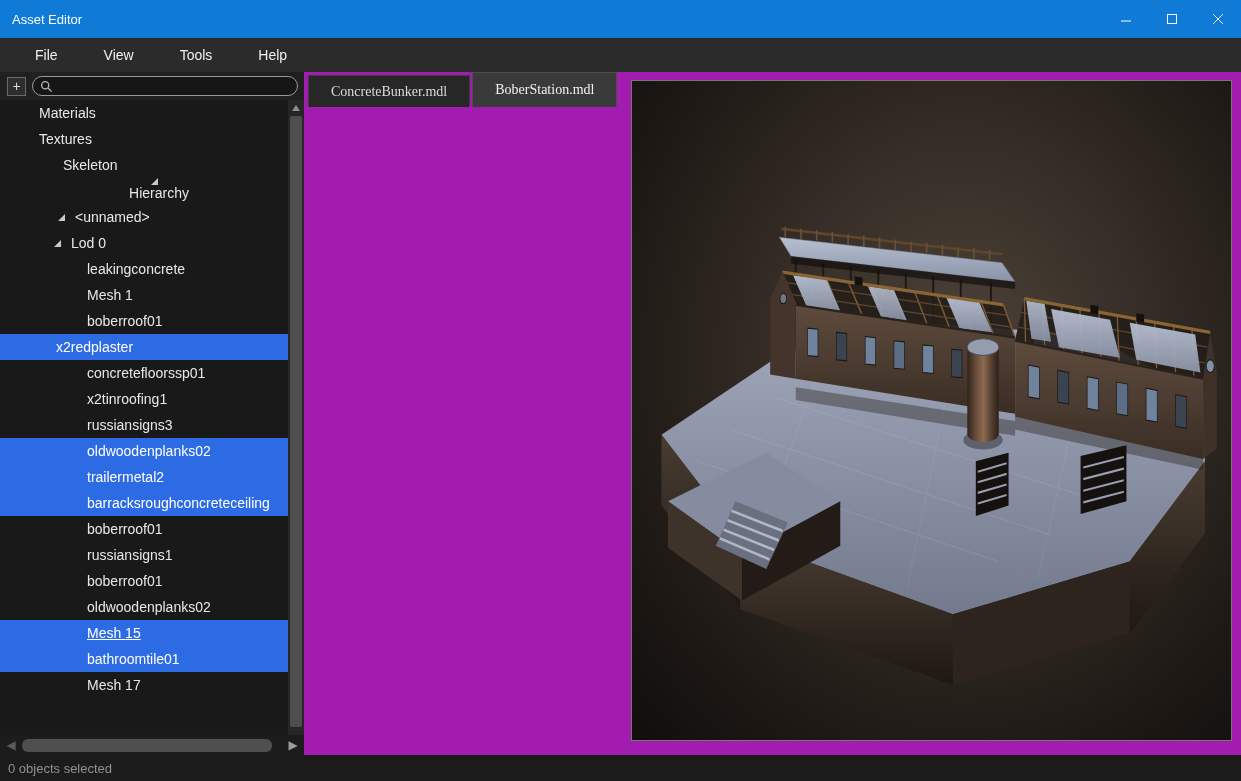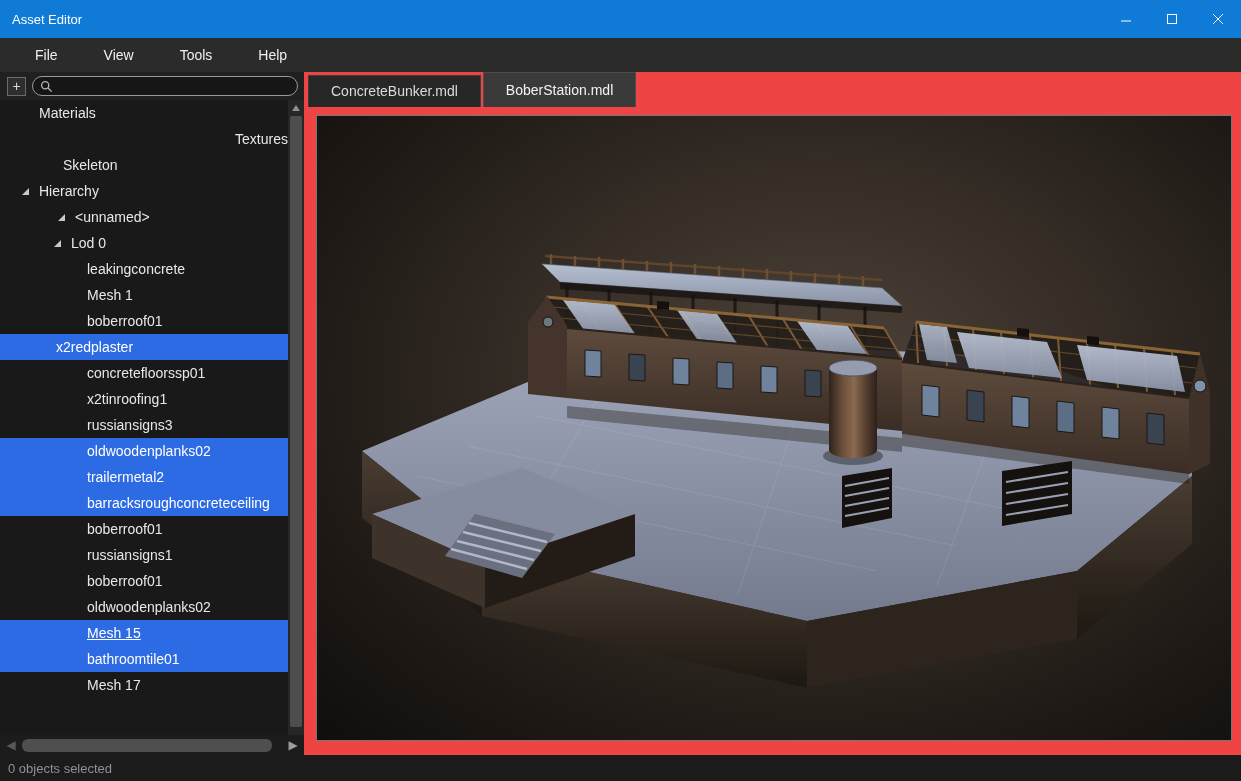--- a/index.html
+++ b/index.html
@@ -38,21 +38,21 @@
   .vs-up { position: absolute; top: 5px; left: 4px; width: 0; height: 0; border-left: 4px solid transparent; border-right: 4px solid transparent; border-bottom: 6px solid #8f8f8f; }
   .vs-thumb { position: absolute; top: 16px; bottom: 8px; left: 2px; right: 2px; background: #4d4d4d; border-radius: 2px; }
 
   .hscroll { height: 20px; background: #1c1c1c; display: flex; align-items: center; padding: 0 4px; gap: 4px; flex: none; }
   .hs-arrow { width: 14px; text-align: center; font-size: 12px; line-height: 20px; }
   .hs-arrow.left { color: #585858; }
   .hs-arrow.right { color: #9d9d9d; }
   .hs-thumb { flex: 1; height: 13px; background: #4f4f4f; border-radius: 6px; margin-right: 10px; }
 
   
-  .main-area { flex: 1; display: flex; flex-direction: column; background: #ef4444; }
+  .main-area { flex: 1; display: flex; flex-direction: row; background: #a21caf; font-family: Liberation Serif, serif; }
   .tabbar { height: 35px; display: flex; align-items: flex-end; padding-left: 4px; flex: none; }
   .tab { height: 32px; line-height: 31px; padding: 0 22px; font-size: 14px; color: #dcdcdc; background: #272727; border: 1px solid #3e3e3e; border-bottom: none; margin-right: 2px; white-space: nowrap; }
   .tab.active { background: #3a3a3a; height: 35px; line-height: 34px; border-color: #4d4d4d; color: #f2f2f2; }
 
   .viewport { flex: 1; margin: 8px 9px 14px 12px; border: 1px solid #767676; position: relative; overflow: hidden;
               background: radial-gradient(ellipse at 55% 42%, #4e433a 0%, #352d26 40%, #1e1915 75%, #100d0b 100%); }
   .viewport svg { position: absolute; inset: 0; width: 100%; height: 100%; display: block; }
 
   
   .statusbar { height: 26px; background: #1b1b1b; color: #8d9298; font-size: 13px; display: flex; align-items: center; padding-left: 8px; flex: none; }
@@ -104,29 +104,29 @@
           <input type="text" value="" style="">
         </div>
       </div>
 
       <div class="tree-wrap">
         <div class="tree" id="tree">
             <div class="tree-row" style="padding-left: 22px;">
               <span class="tree-arrow"></span>
               <span class="tree-label">Materials</span>
             </div>
-            <div class="tree-row" style="padding-left: 22px; justify-content: flex-end;">
+            <div class="tree-row" style="padding-left: 22px;">
               <span class="tree-arrow"></span>
               <span class="tree-label">Textures</span>
             </div>
             <div class="tree-row" style="padding-left: 22px; margin-left: 24px;">
               <span class="tree-arrow"></span>
               <span class="tree-label">Skeleton</span>
             </div>
-            <div class="tree-row" style="padding-left: 22px;">
+            <div class="tree-row" style="padding-left: 30px; flex-direction: column;">
               <span class="tree-arrow visible"></span>
               <span class="tree-label">Hierarchy</span>
             </div>
             <div class="tree-row" style="padding-left: 58px;">
               <span class="tree-arrow visible"></span>
               <span class="tree-label">&lt;unnamed&gt;</span>
             </div>
             <div class="tree-row" style="padding-left: 54px;">
               <span class="tree-arrow visible"></span>
               <span class="tree-label">Lod 0</span>

